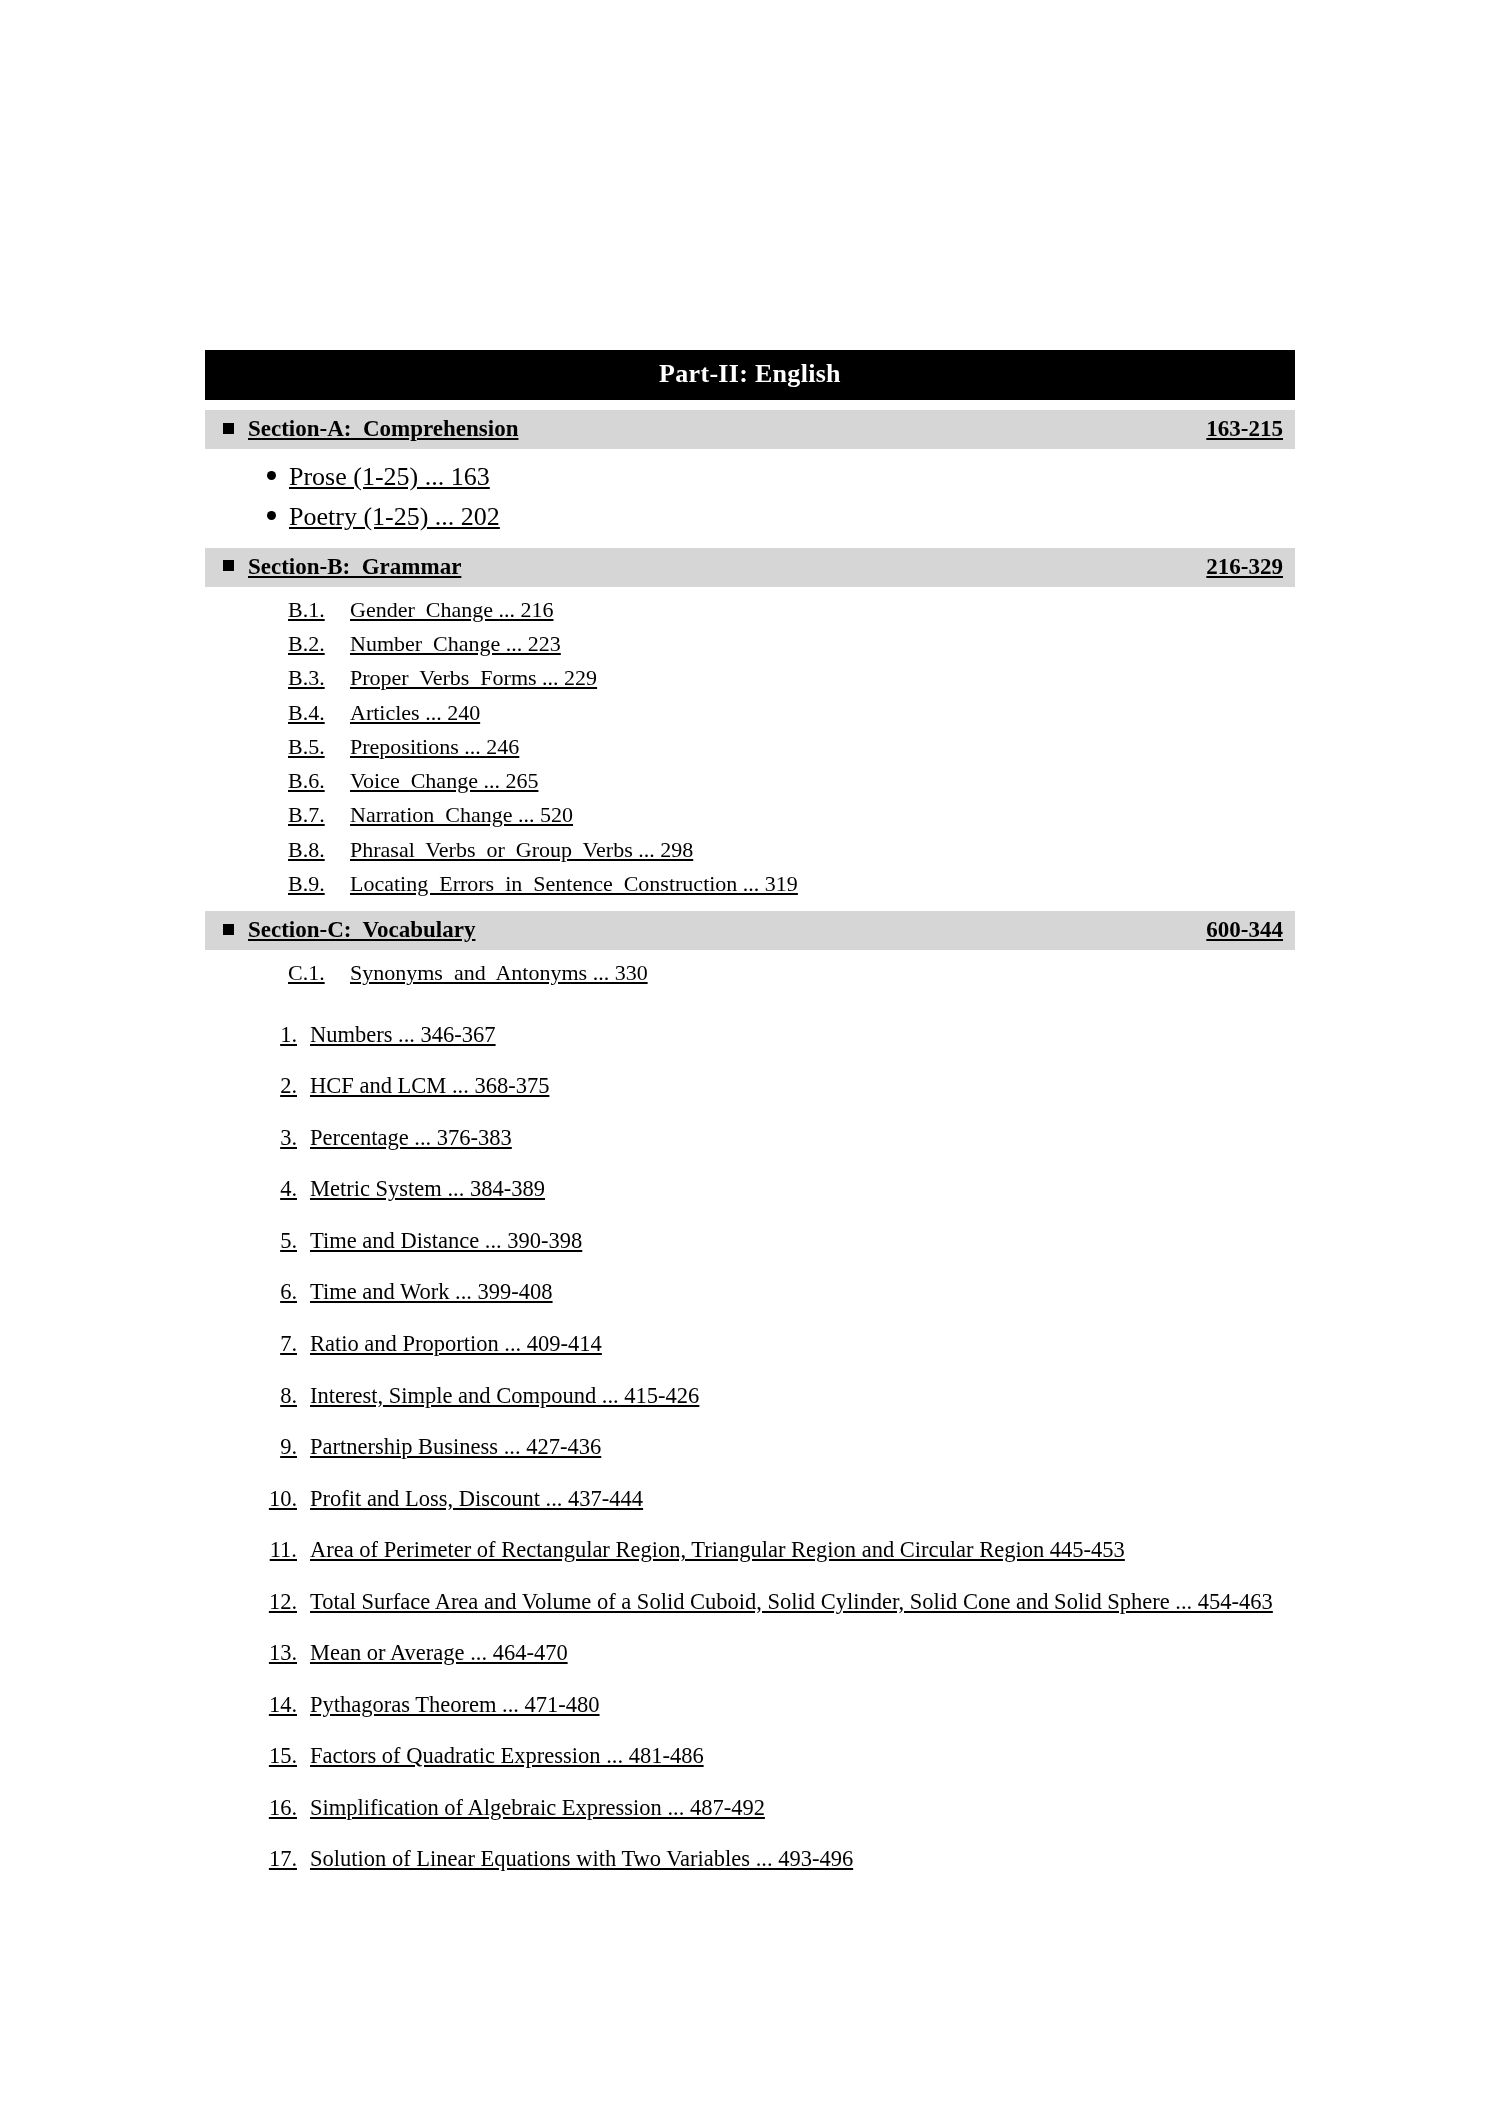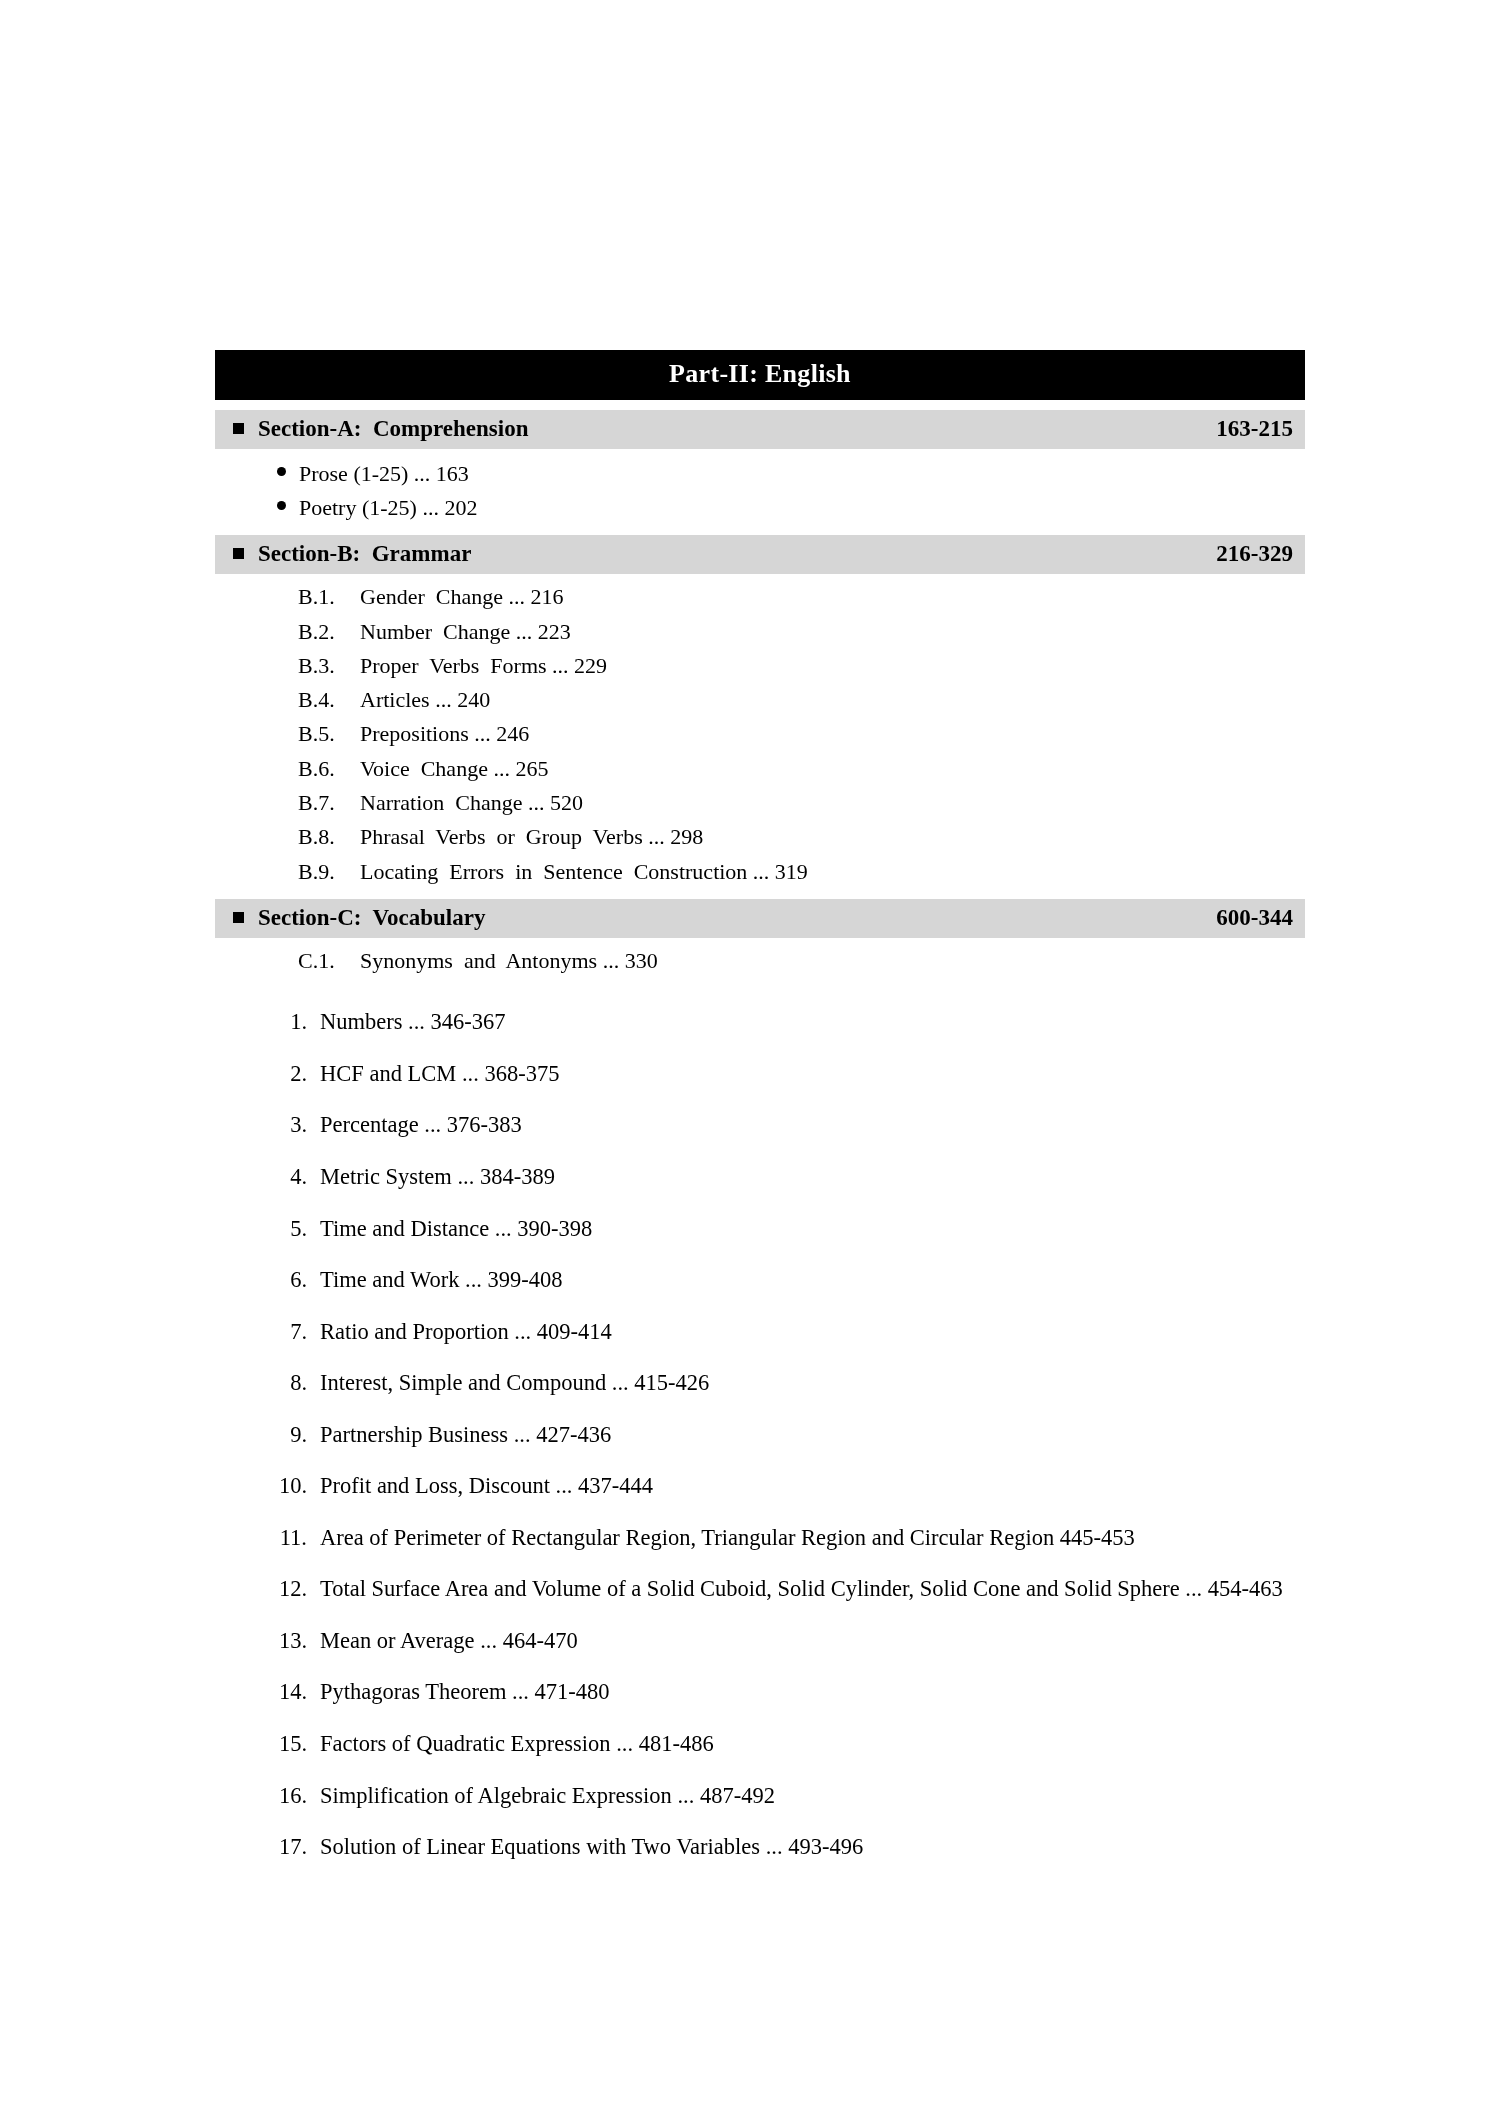--- a/index.html
+++ b/index.html
@@ -16,23 +16,24 @@
   }
   .page {
     position: absolute;
     left: 0; top: 0;
     width: 1500px;
     height: 2122px;
     box-sizing: border-box;
   }
   .content {
     position: absolute;
-    left: 215px;
+    left: 205px;
     top: 350px;
     width: 1090px;
+    text-decoration: underline;
   }
   
   .part-banner {
     background: #000000;
     color: #ffffff;
     text-align: center;
     font-weight: bold;
     font-size: 26px;
     letter-spacing: 0.3px;
     padding: 9px 0 11px 0;
@@ -75,21 +76,21 @@
   
   .dot-list {
     margin: 8px 0 0 0;
     padding: 0;
     list-style: none;
   }
   .dot-list li {
     display: flex;
     align-items: baseline;
     gap: 13px;
-    font-size: 22px;
+    font-size: 26px;
     line-height: 1.55;
     padding-left: 62px;
     text-align: right;
   }
   .dot-bullet {
     display: inline-block;
     width: 9px;
     height: 9px;
     border-radius: 50%;
     background: #000000;

